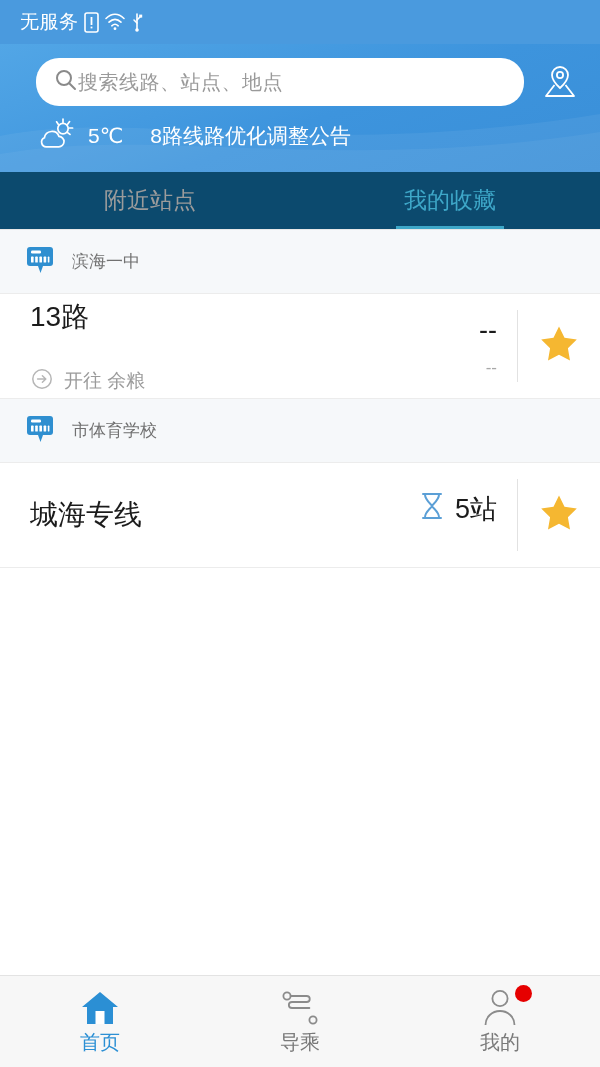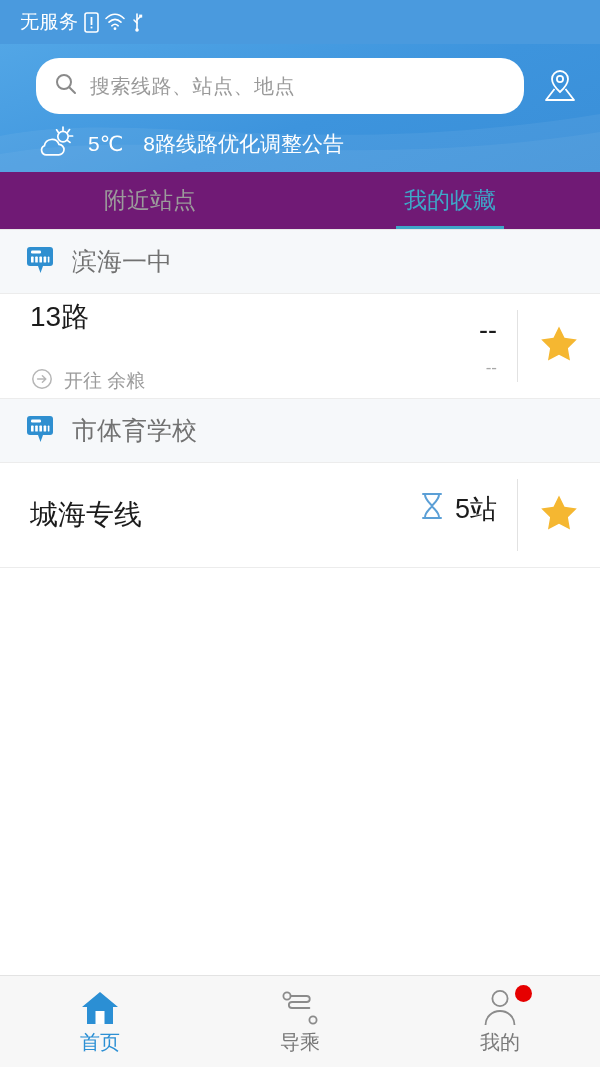--- a/index.html
+++ b/index.html
@@ -31,40 +31,40 @@
     background: linear-gradient(160deg, #52a6e6 0%, #3d94dd 55%, #3a8fd8 100%);
     overflow: hidden;
   }
   .wave { position: absolute; left:0; top:0; width:100%; height:100%; pointer-events:none; }
   .search-row {
     position: relative; z-index: 2;
     display: flex; align-items: center; gap: 14px;
     padding: 14px 18px 0 36px;
   }
   .searchbox {
-    flex: 1 1 auto; height: 56px;
+    flex: 1 1 auto; height: 48px;
     background: #ffffff; border-radius: 23px;
-    display: flex; align-items: center; gap: 12px;
+    display: flex; align-items: center; 
     padding: 0 18px;
   }
   .search-ph { color: #9a9a9a; font-size: 20px; letter-spacing: .5px; }
   .map-btn { flex: 0 0 auto; width: 44px; height: 44px; display:flex; align-items:center; justify-content:center; }
   .weather-row {
     position: relative; z-index: 2;
     display: flex; align-items: center; gap: 10px;
     padding: 10px 0 0 34px;
     color: #ffffff;
   }
   .weather-temp { font-size: 21px; }
-  .weather-notice { font-size: 21px; margin-left: 10px; }
+  .weather-notice { font-size: 21px; margin-left: 17px; }
 
   
   .tabs {
     flex: 0 0 58px; height: 58px;
-    background: #701a75;
+    background: #0c4a6e;
     display: flex;
     border-bottom: 1px solid #e8e8e8;
   }
   .tab {
     flex: 1 1 50%;
     display: flex; align-items: center; justify-content: center;
     position: relative;
     font-size: 23px; color: #9b9b9b;
   }
   .tab.active { color: #3ea7c8; }
@@ -76,21 +76,21 @@
 
   
   .list { flex: 1 1 auto; overflow: hidden; background: #ffffff; }
   .station-head {
     height: 64px;
     background: #f6f8fa;
     display: flex; align-items: center; gap: 14px;
     padding: 0 24px;
     border-bottom: 1px solid #ececec;
   }
-  .station-name { font-size: 25px; color: #717171; }
+  .station-name { font-size: 17px; color: #717171; }
 
   .route-row {
     height: 105px;
     display: flex; align-items: center;
     padding: 0 0 0 30px;
     border-bottom: 1px solid #ececec;
     background: #ffffff;
   }
   .route-main { flex: 1 1 auto; display: flex; flex-direction: column; gap: 14px; }
   .route-name { font-size: 28px; color: #1b1b1b; }

